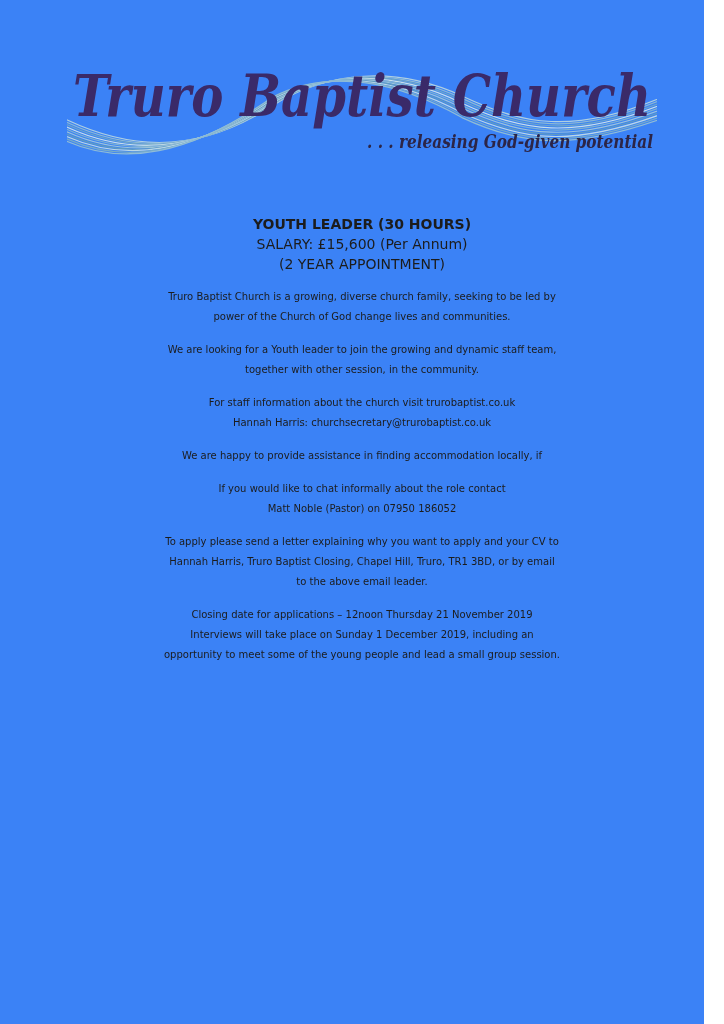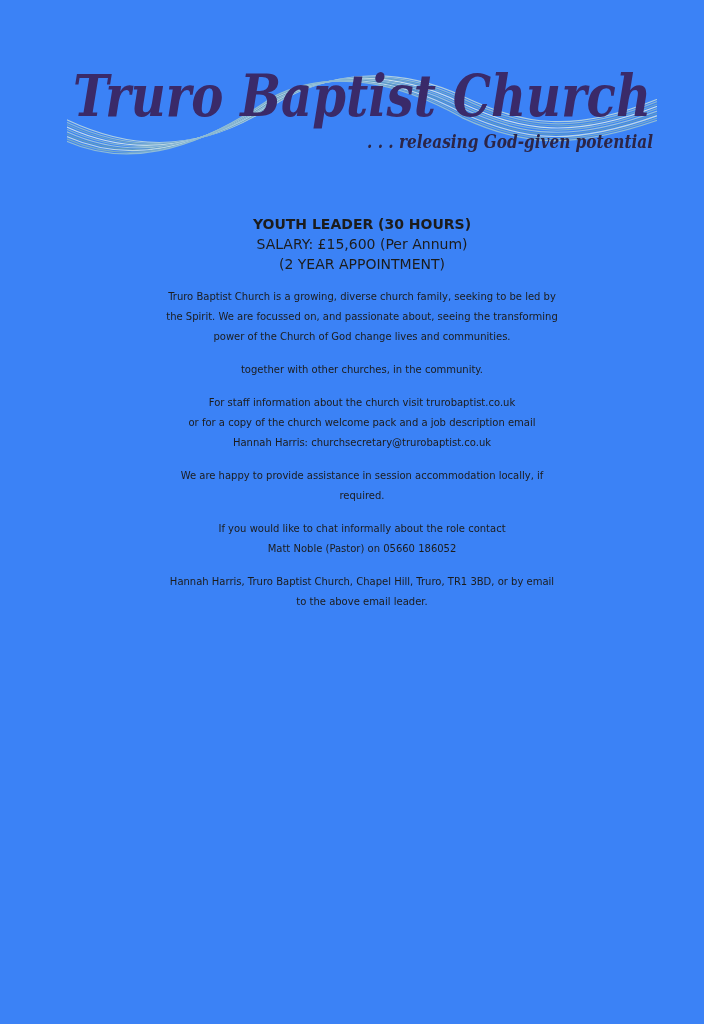--- a/index.html
+++ b/index.html
@@ -81,44 +81,48 @@
   <div class="content">
 
     <div class="heading">
       <span class="line job-title">YOUTH LEADER (30 HOURS)</span>
       <span class="line">SALARY: £15,600 (Per Annum)</span>
       <span class="line">(2 YEAR APPOINTMENT)</span>
     </div>
 
     <p class="para">
       <span class="line">Truro Baptist Church is a growing, diverse church family, seeking to be led by</span>
-      <span class="line">the Spirit. We are focussed on, and passionate about, seeing the transforming</span>
       <span class="line">power of the Church of God change lives and communities.</span>
     </p>
 
     <p class="para">
-      <span class="line">together with other churches, in the community.</span>
+      <span class="line">We are looking for a Youth leader to join the growing and dynamic staff team,</span>
+      <span class="line">together with other session, in the community.</span>
     </p>
 
     <p class="para">
       <span class="line">For staff information about the church visit trurobaptist.co.uk</span>
-      <span class="line">or for a copy of the church welcome pack and a job description email</span>
       <span class="line"><span>Hannah Harris: </span><span class="email-link">churchsecretary@trurobaptist.co.uk</span></span>
     </p>
 
     <p class="para">
-      <span class="line">We are happy to provide assistance in session accommodation locally, if</span>
-      <span class="line">required.</span>
+      <span class="line">We are happy to provide assistance in finding accommodation locally, if</span>
     </p>
 
     <p class="para">
       <span class="line">If you would like to chat informally about the role contact</span>
-      <span class="line">Matt Noble (Pastor) on 05660 186052</span>
+      <span class="line">Matt Noble (Pastor) on 07950 186052</span>
     </p>
 
     <p class="para">
-      <span class="line">Hannah Harris, Truro Baptist Church, Chapel Hill, Truro, TR1 3BD, or by email</span>
+      <span class="line">To apply please send a letter explaining why you want to apply and your CV to</span>
+      <span class="line">Hannah Harris, Truro Baptist Closing, Chapel Hill, Truro, TR1 3BD, or by email</span>
       <span class="line">to the above email leader.</span>
     </p>
 
+    <p class="para">
+      <span class="line">Closing date for applications – 12noon Thursday 21 November 2019</span>
+      <span class="line">Interviews will take place on Sunday 1 December 2019, including an</span>
+      <span class="line">opportunity to meet some of the young people and lead a small group session.</span>
+    </p>
 
   </div>
 </div>
 
 </body></html>

